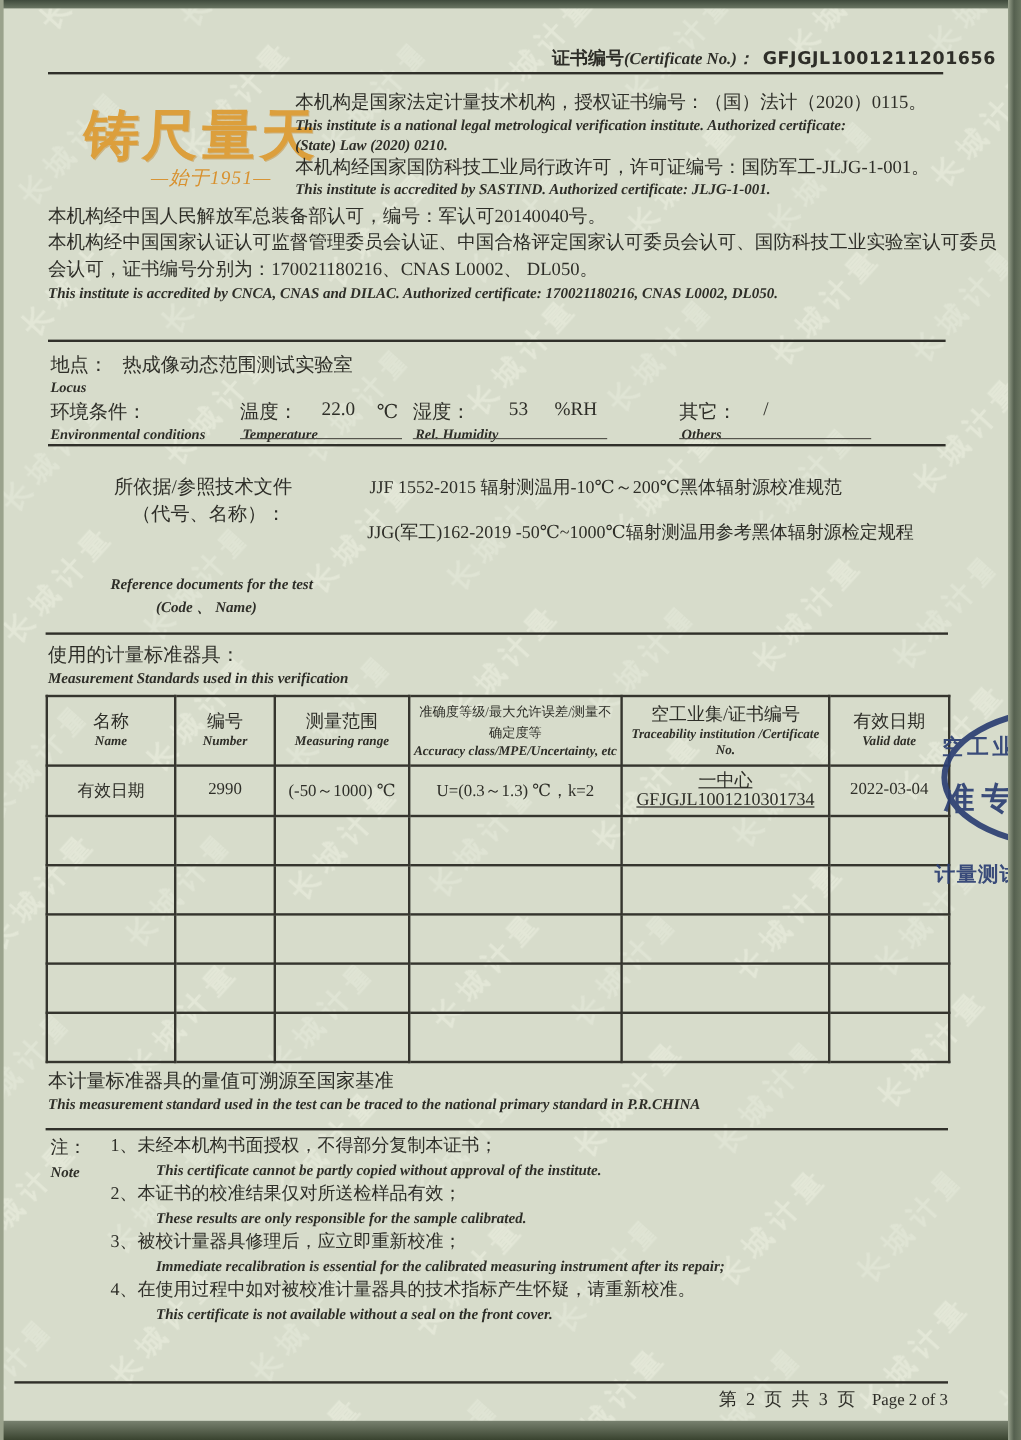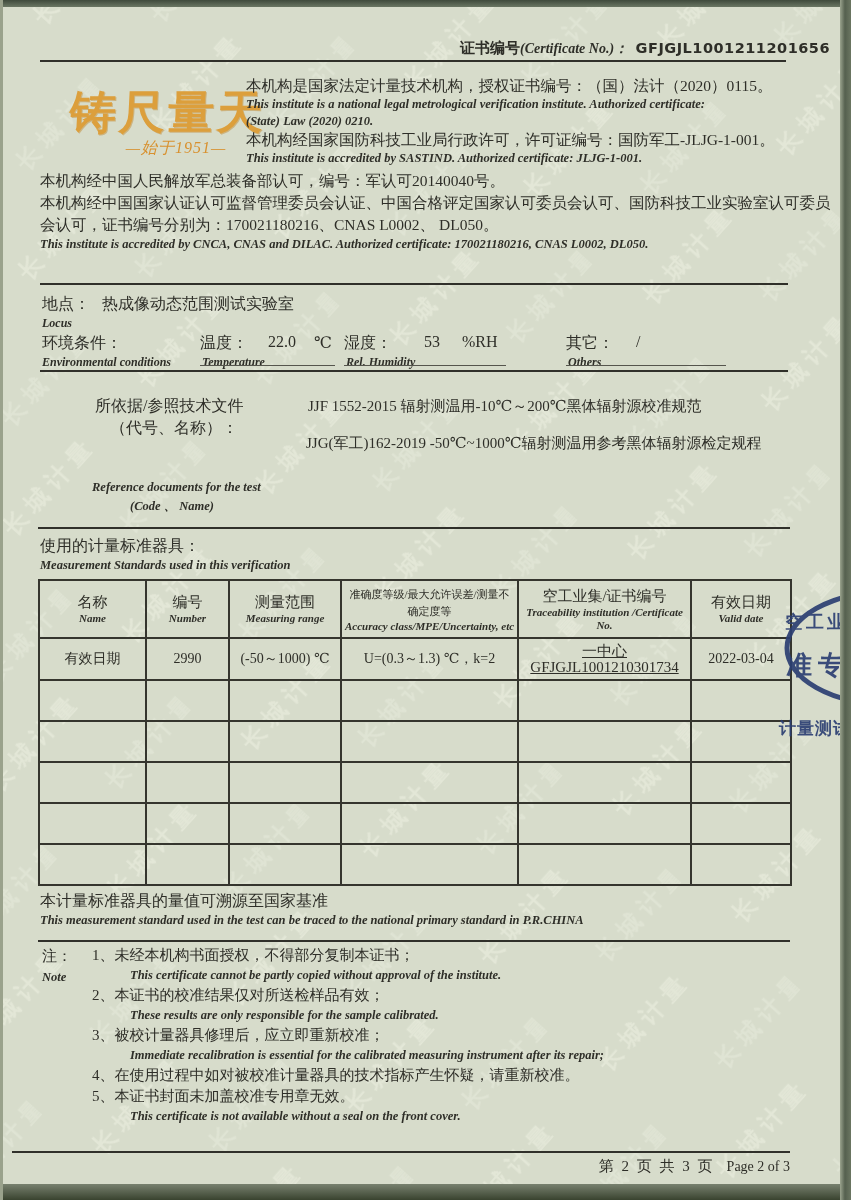--- a/index.html
+++ b/index.html
@@ -247,21 +247,20 @@
         <div class="en">These results are only responsible for the sample calibrated.</div>
       </div>
       <div>
         <div class="zh">3、被校计量器具修理后，应立即重新校准；</div>
         <div class="en">Immediate recalibration is essential for the calibrated measuring instrument after its repair;</div>
       </div>
       <div>
         <div class="zh">4、在使用过程中如对被校准计量器具的技术指标产生怀疑，请重新校准。</div>
       </div>
       <div>
-        <div class="zh">5、本证书封面未加盖校准专用章无效。</div>
         <div class="en">This certificate is not available without a seal on the front cover.</div>
       </div>
     </div>
 
     <div class="hr" style="left:12px;top:1151px;width:778px;"></div>
     <div class="abs footer">
       <span class="zh">第 2 页 共 3 页</span>&nbsp;&nbsp;
       <span class="pg">Page 2 of 3</span>
     </div>
   </div>

